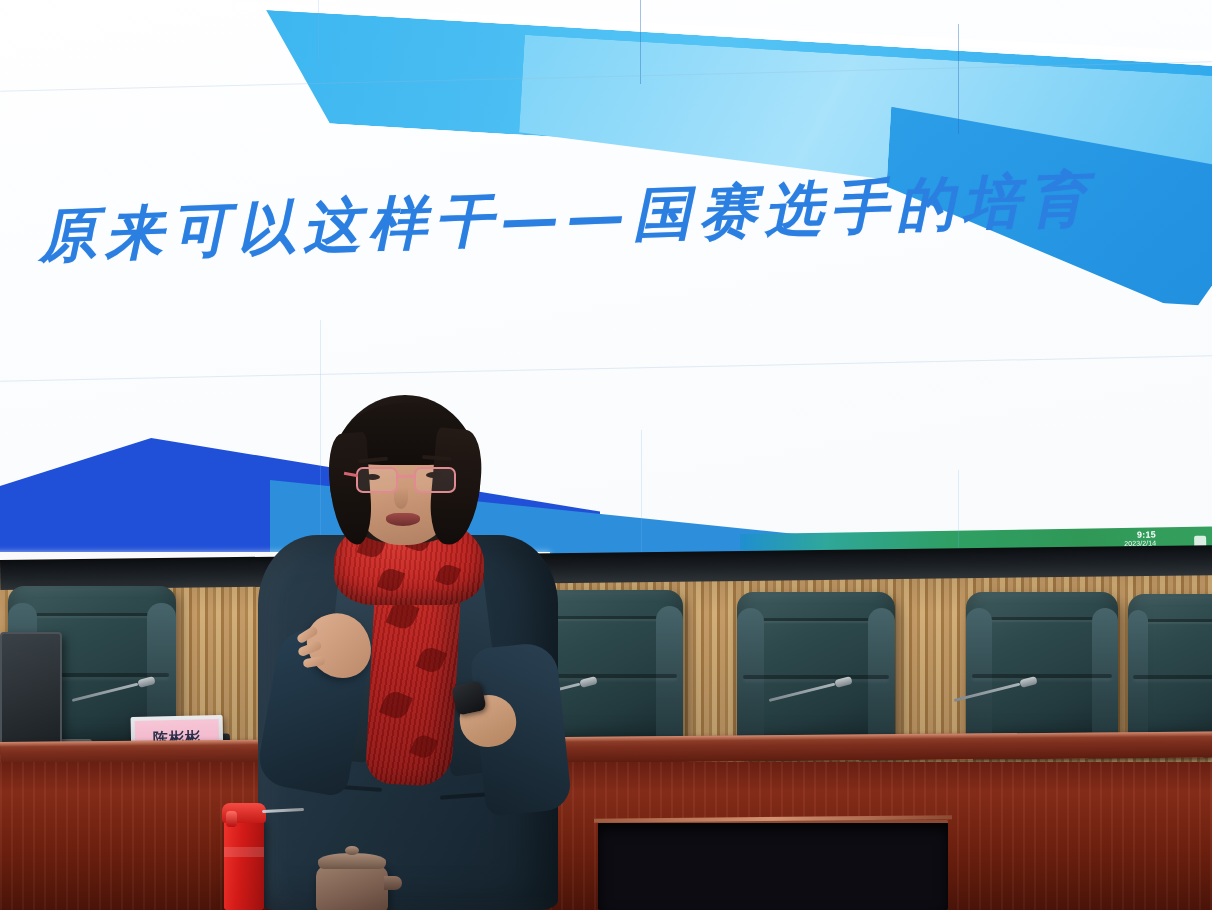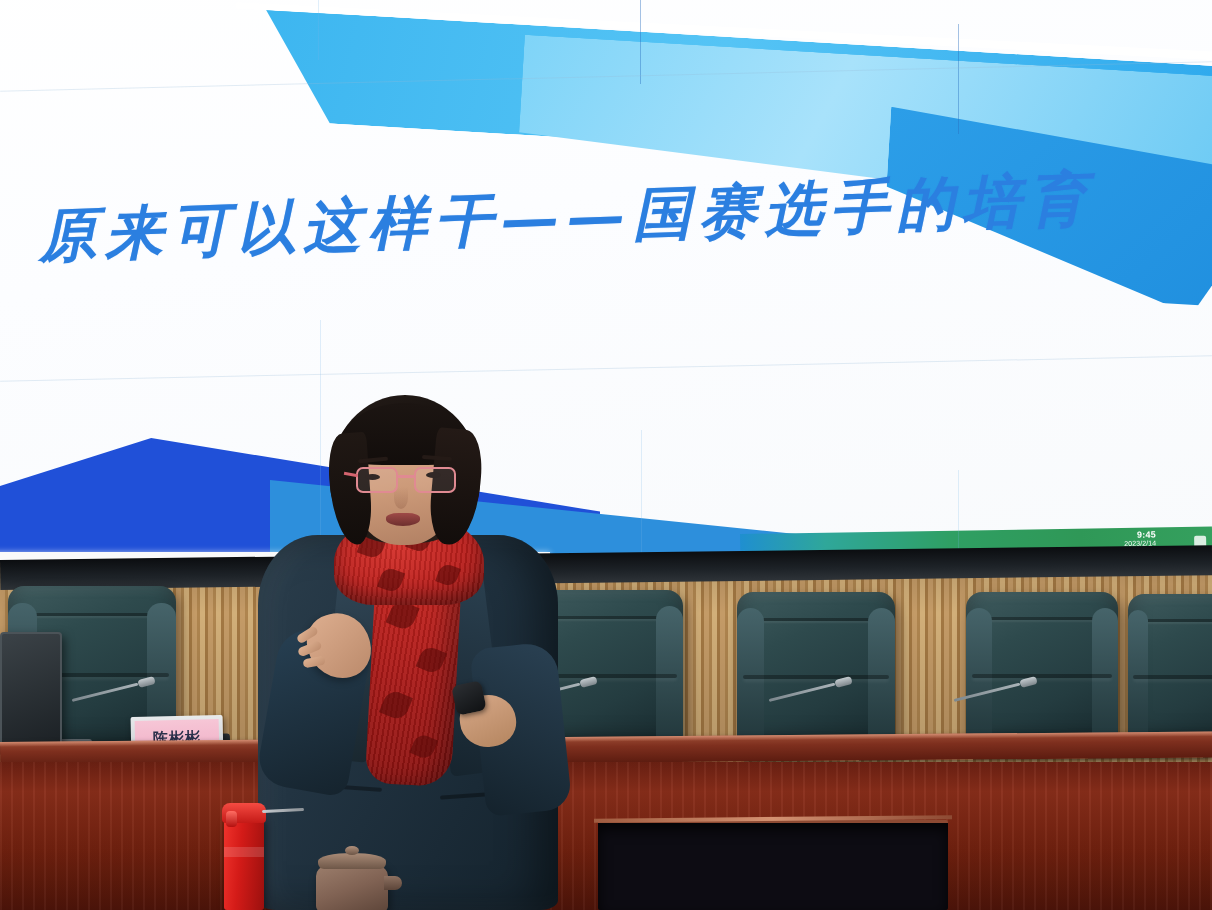--- a/index.html
+++ b/index.html
@@ -586,21 +586,21 @@
     <div class="band-bot-wrap">
       <div class="mountain"></div>
       <div class="mountain-3"></div>
       <div class="mountain-2"></div>
       <div class="white-strip"></div>
     </div>
     <div class="mini-icon"></div>
 
     <div class="green-bar">
       <div class="clock">
-        <div class="t">9:45</div>
+        <div class="t">9:15</div>
         <div class="d">2023/2/14</div>
       </div>
       <div class="sq"></div>
     </div>
 
     <div class="seam-v faint" style="left:318px;top:0;height:60px;"></div>
     <div class="seam-v" style="left:640px;top:0;height:84px;"></div>
     <div class="seam-v" style="left:958px;top:24px;height:110px;"></div>
     <div class="seam-v faint" style="left:320px;top:320px;height:250px;"></div>
     <div class="seam-v faint" style="left:641px;top:430px;height:140px;"></div>

